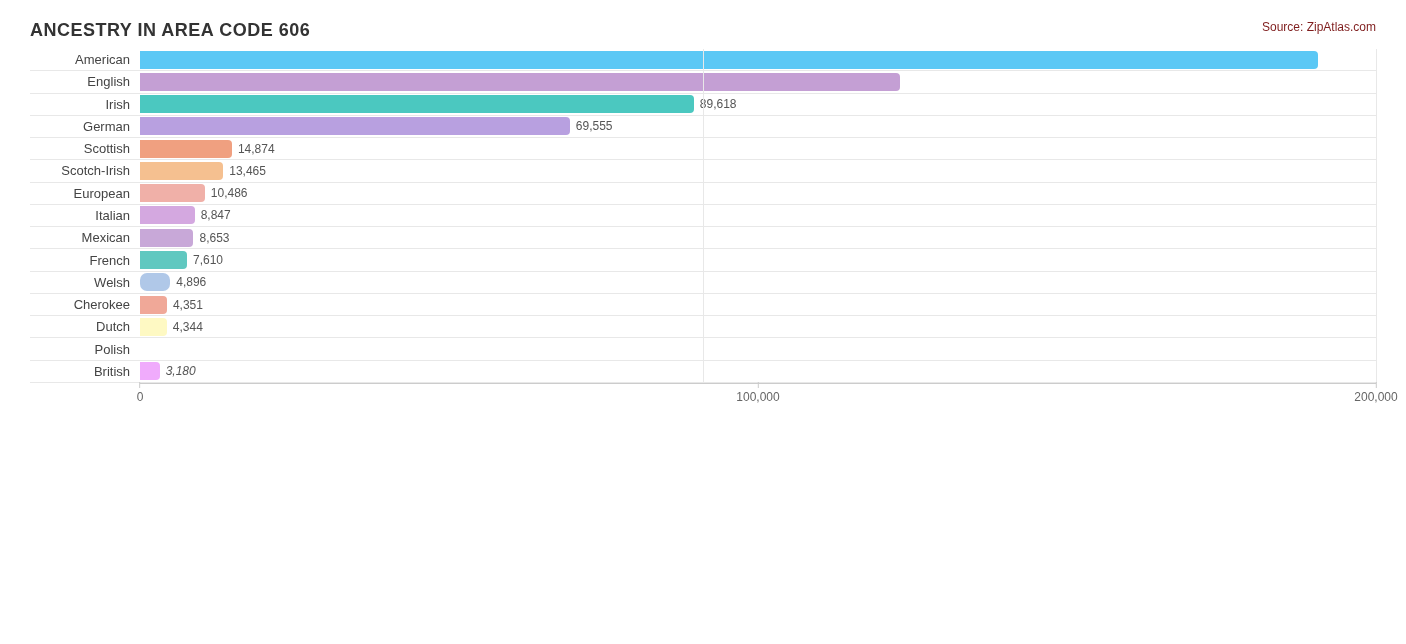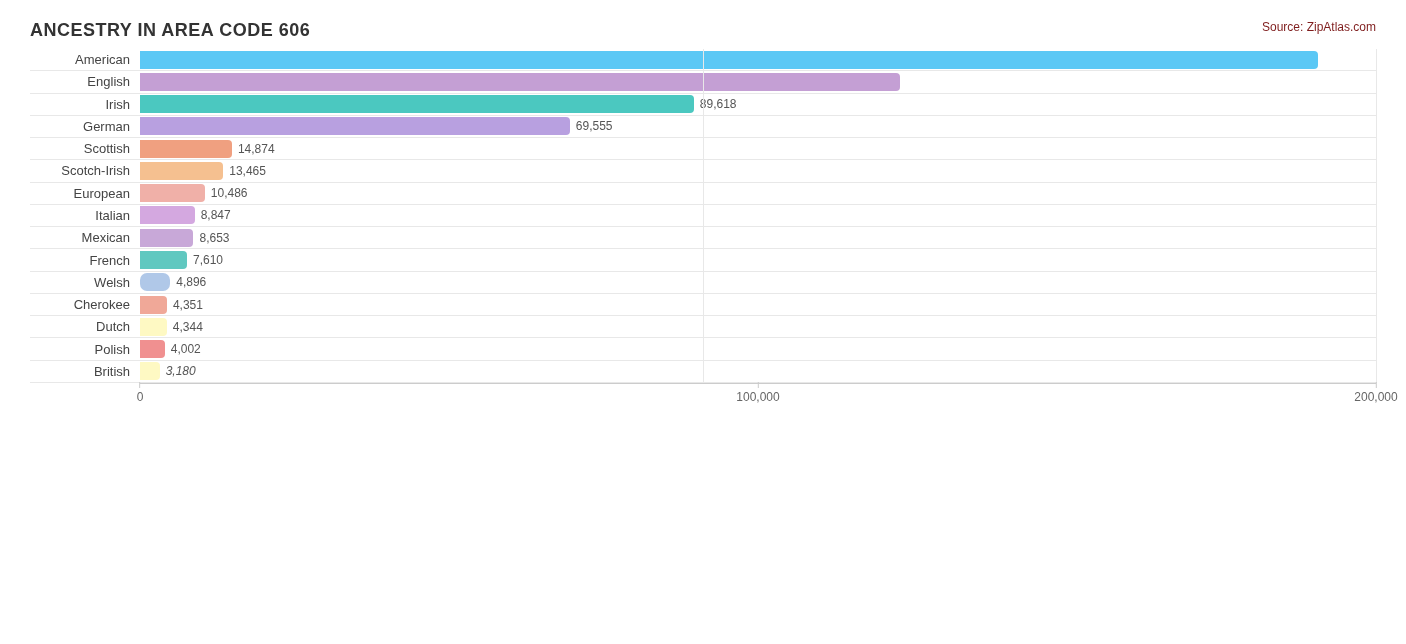--- a/index.html
+++ b/index.html
@@ -229,30 +229,25 @@
         <div class="bar-row">
           <div class="bar-label">Dutch</div>
           <div class="bar-track">
             <div class="bar-fill" style="width: 2.172%; background-color: #fef9c3;">
               <span class="bar-value outside">4,344</span>
             </div>
           </div>
         </div>
         <div class="bar-row">
           <div class="bar-label">Polish</div>
-          <div class="bar-track">
-            <div class="bar-fill" style="width: 2.001%; background-color: rgb(240, 144, 144);">
-              <span class="bar-value outside">4,002</span>
-            </div>
-          </div>
         </div>
         <div class="bar-row">
           <div class="bar-label">British</div>
           <div class="bar-track">
-            <div class="bar-fill" style="width: 1.59%; background-color: #fef9c3; font-style: italic;">
+            <div class="bar-fill" style="width: 1.59%; background-color: #f0abfc; font-style: italic;">
               <span class="bar-value outside">3,180</span>
             </div>
           </div>
         </div>
         <div class="grid-line" style="left: 50%;"></div>
         <div class="grid-line" style="left: 100%;"></div>
       </div>
     <div class="x-axis" id="x-axis">
     <div class="x-tick" style="left: 0%;">0</div>
         <div class="x-tick" style="left: 50%;">100,000</div>

